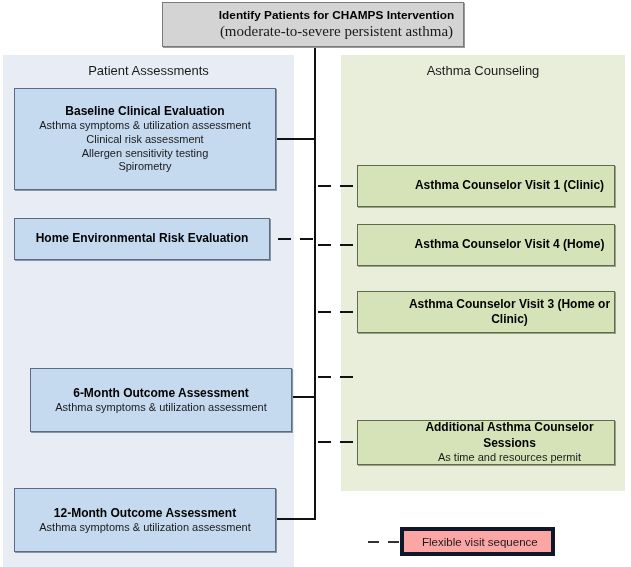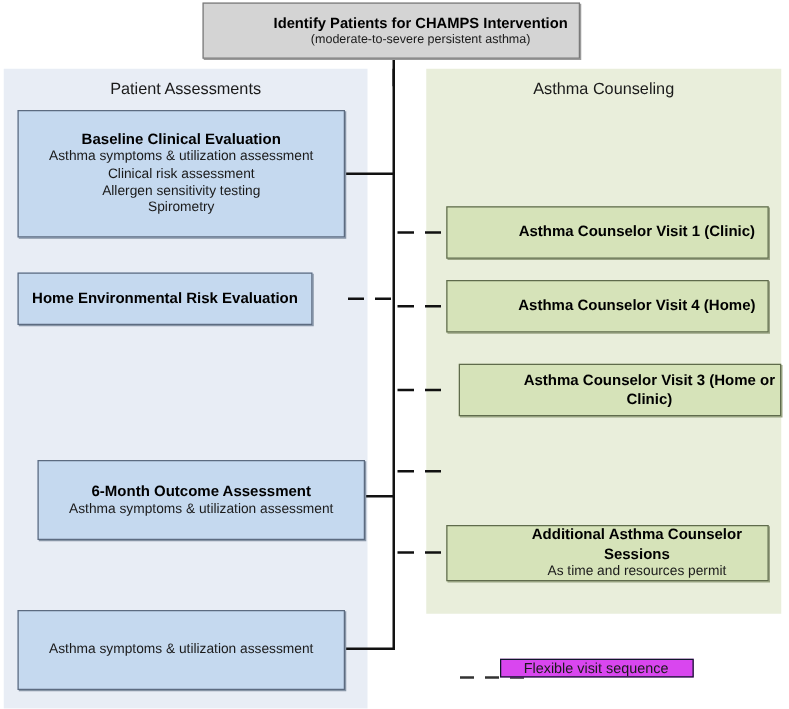--- a/index.html
+++ b/index.html
@@ -66,43 +66,43 @@
 
   
   #node-identify {
     left: 162px; top: 2px; width: 302px; height: 45px;
     background: #d4d4d4;
     border: 1px solid #7a7a7a;
     box-shadow: 1px 1px 0 0 #9a9a9a;
     padding-left: 47px;
   }
   #node-identify .title { font-size: 11.8px; }
-  #node-identify .sub { font-size: 10px; }
+  #node-identify .sub { font-size: 15px; font-family: Liberation Serif, serif; }
 
   
   .node-blue {
     background: #c5d9ef;
     border: 1px solid #5c6b80;
     box-shadow: 1px 1px 0 0 #8795a6;
   }
   #node-baseline       { left: 14px; top: 88px;  width: 262px; height: 102px; }
-  #node-home-env       { left: 14px; top: 218px; width: 236px; height: 42px;  }
+  #node-home-env       { left: 14px; top: 218px; width: 256px; height: 42px;  }
   #node-6month         { left: 14px; top: 368px; width: 262px; height: 64px; margin-left: 16px;  }
   #node-12month        { left: 14px; top: 488px; width: 262px; height: 64px;  }
 
   
   .node-green {
     background: #d6e3b9;
     border: 1px solid #5f6b4c;
     box-shadow: 1px 1px 0 0 #99a383;
     padding-left: 47px;
   }
   #node-visit1   { left: 357px; top: 165px; width: 258px; height: 42px; }
   #node-visit2   { left: 357px; top: 224px; width: 258px; height: 42px; }
-  #node-visit3   { left: 357px; top: 291px; width: 258px; height: 42px; margin-left: 10px; }
+  #node-visit3   { left: 357px; top: 291px; width: 258px; height: 42px; }
   #node-visit4   { left: 357px; top: 356px; width: 258px; height: 42px; }
   #node-extra    { left: 357px; top: 420px; width: 258px; height: 45px; }
 
   
   .line {
     position: absolute;
     background: #111111;
   }
   .v { width: 2px; }
   .h { height: 2px; }
@@ -114,23 +114,23 @@
     background: repeating-linear-gradient(
       to right,
       #111111 0px, #111111 13px,
       rgba(0,0,0,0) 13px, rgba(0,0,0,0) 22px
     );
   }
 
   
   #legend {
     position: absolute;
-    left: 400px; top: 527px; width: 155px; height: 15px;
-    background: #d946ef;
-    border: 1px solid #0f172a;
+    left: 400px; top: 527px; width: 155px; height: 29px;
+    background: #fca5a5;
+    border: 4px solid #0f172a;
     box-sizing: border-box;
     display: flex;
     align-items: center;
   }
   #legend .legend-label {
     font-size: 11.5px;
     color: #1a1a1a;
     padding-left: 18px;
   }
   #legend-dash {
@@ -190,20 +190,21 @@
   <div class="node node-blue" id="node-home-env">
     <div class="title">Home Environmental Risk Evaluation</div>
   </div>
 
   <div class="node node-blue" id="node-6month">
     <div class="title">6-Month Outcome Assessment</div>
     <div class="sub">Asthma symptoms &amp; utilization assessment</div>
   </div>
 
   <div class="node node-blue" id="node-12month">
+    <div class="title">12-Month Outcome Assessment</div>
     <div class="sub">Asthma symptoms &amp; utilization assessment</div>
   </div>
 
   <div class="node node-green" id="node-visit1">
     <div class="title">Asthma Counselor Visit 1 (Clinic)</div>
   </div>
 
   <div class="node node-green" id="node-visit2">
     <div class="title">Asthma Counselor Visit 4 (Home)</div>
   </div>

